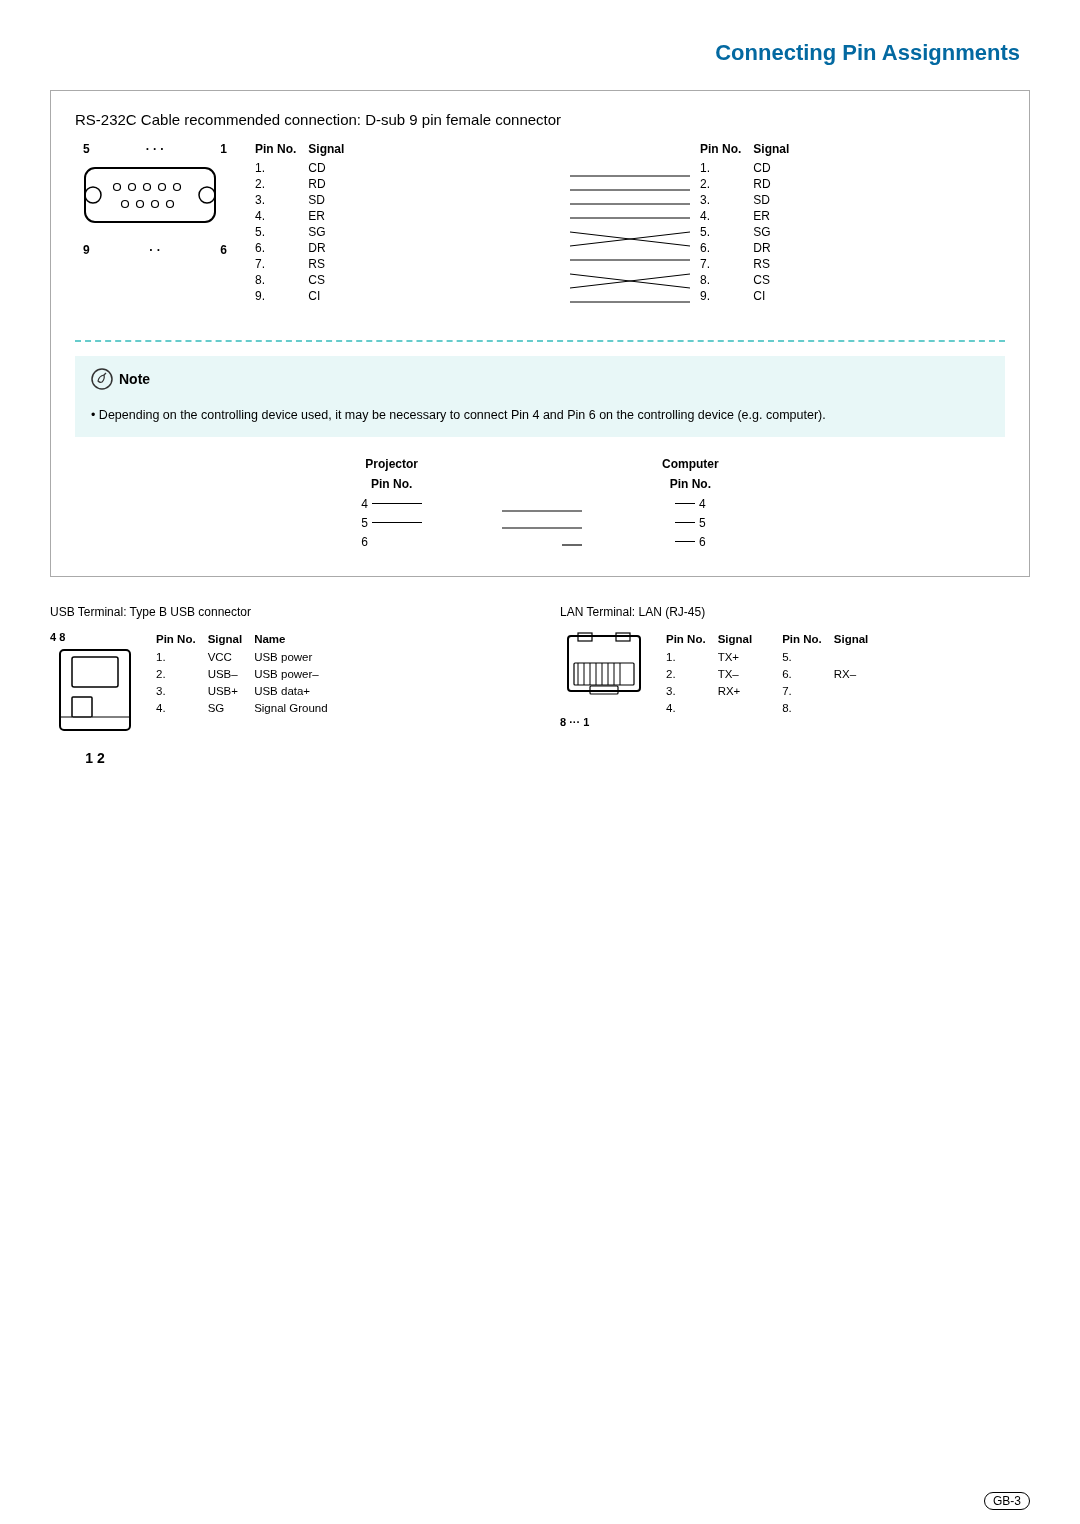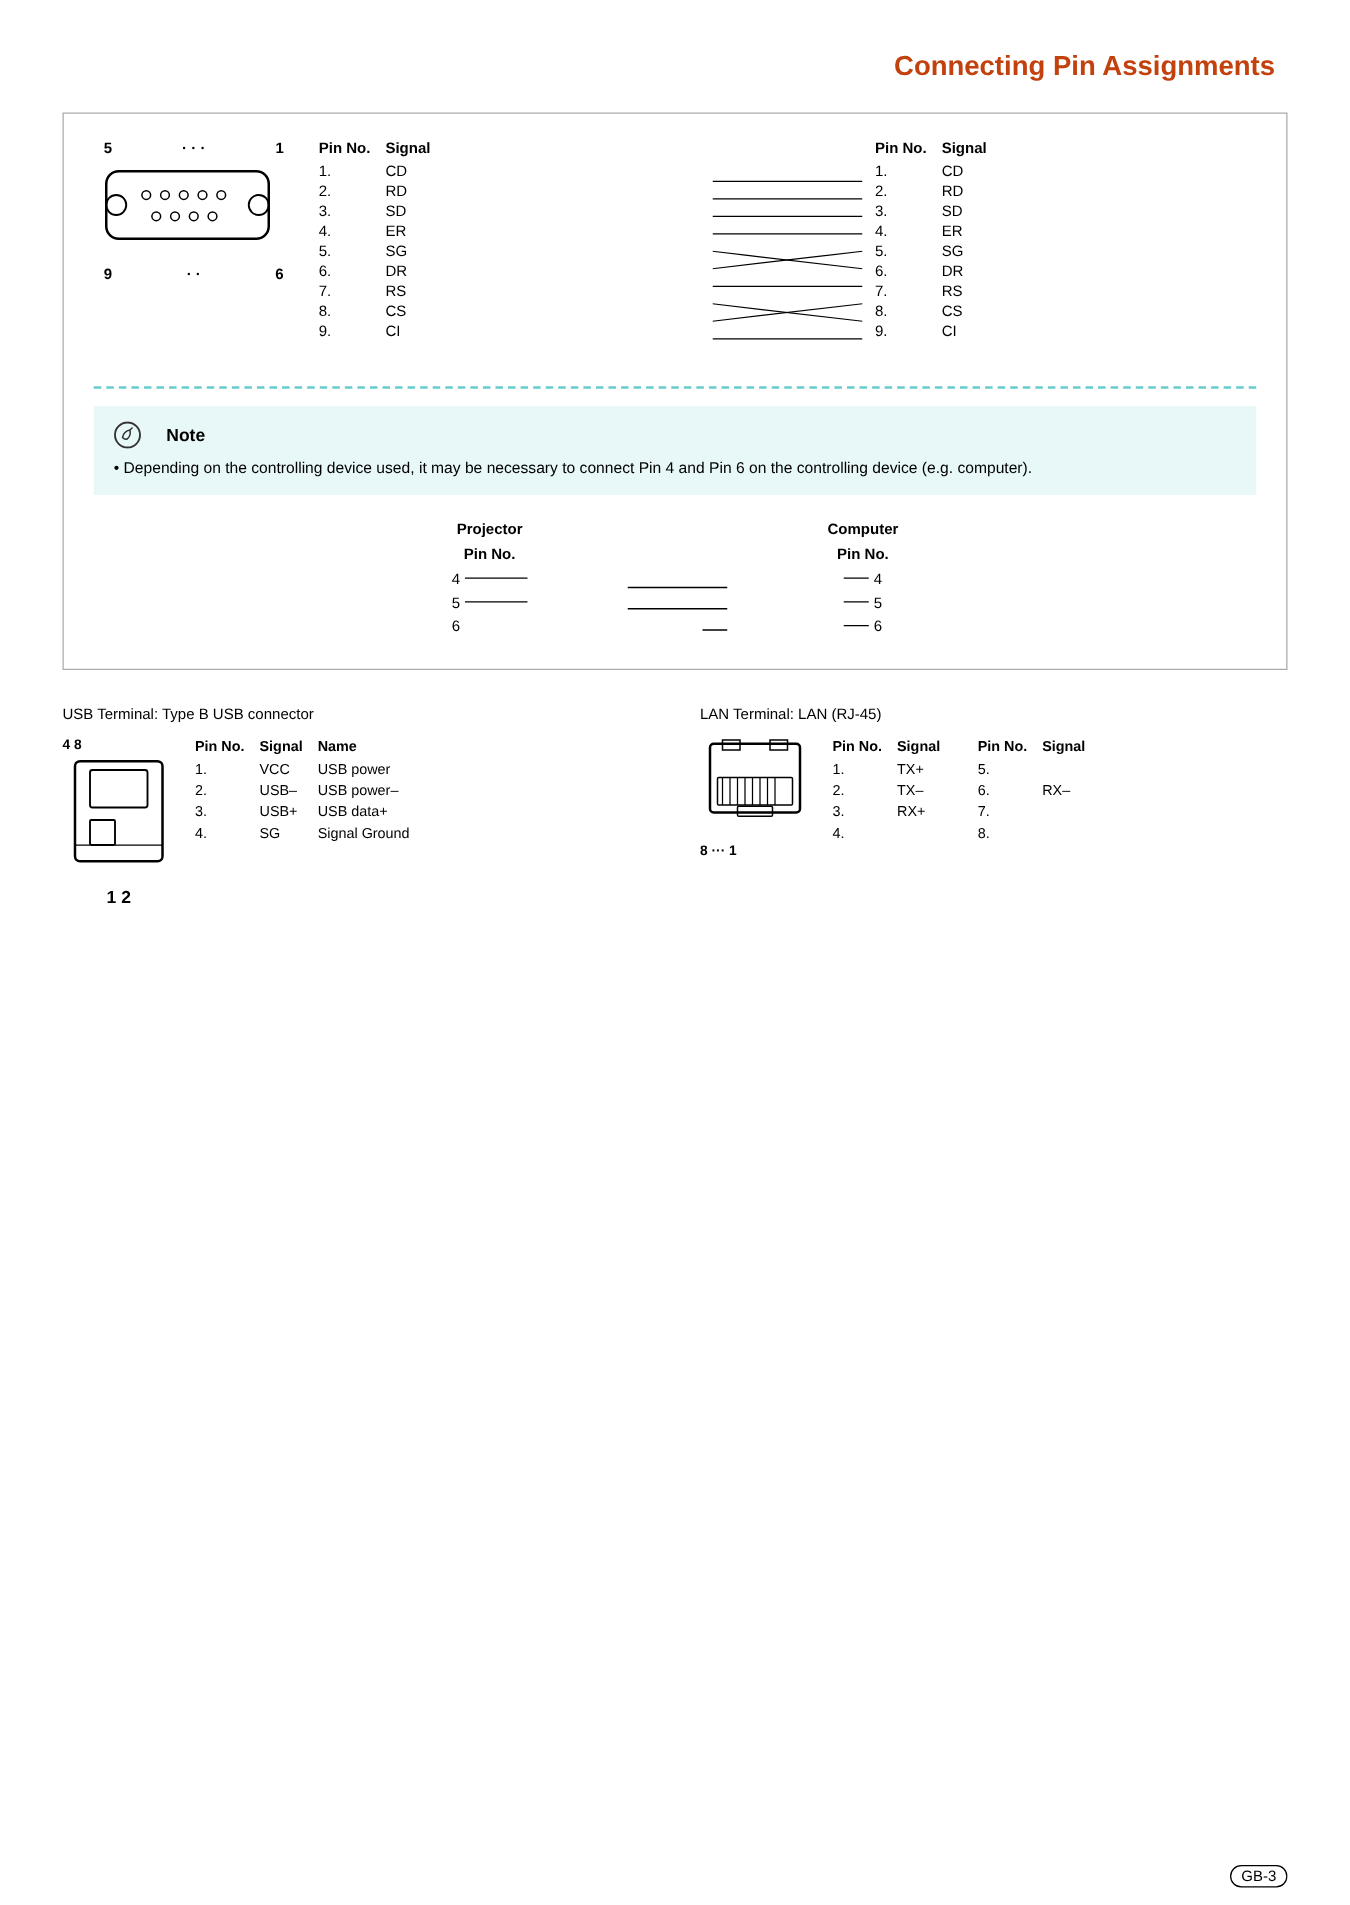--- a/index.html
+++ b/index.html
@@ -7,21 +7,21 @@
       font-family: Arial, Helvetica, sans-serif;
       font-size: 13px;
       background: #fff;
       color: #000;
       width: 1080px;
       min-height: 1524px;
       padding: 40px 50px;
     }
     .page-title {
       text-align: right;
-      color: #c2410c;
+      color: #0369a1;
       font-size: 22px;
       font-weight: bold;
       margin-bottom: 24px;
       padding-right: 10px;
     }
     .main-box {
       border: 1px solid #aaa;
       padding: 20px 24px;
       margin-bottom: 28px;
     }
@@ -67,22 +67,22 @@
     .note-section {
       background: #e8f7f7;
       padding: 12px 16px;
       margin-bottom: 20px;
     }
     .note-title {
       font-weight: bold;
       font-size: 14px;
       display: flex;
       align-items: center;
-      gap: 20px;
-      margin-bottom: 6px;
+      gap: 6px;
+      margin-bottom: 16px;
     }
     .note-text {
       font-size: 12.5px;
       line-height: 1.5;
     }
     .pin-diagram-section {
       display: flex;
       justify-content: center;
       margin-top: 16px;
     }
@@ -168,20 +168,23 @@
       display: block;
     }
   </style>
 </head>
 <body>
 
 <div class="page-title">Connecting Pin Assignments</div>
 
 <div class="main-box">
 
+  <div class="rs232-title">
+    <span>RS-232C Cable recommended connection:</span><span> D-sub 9 pin female connector</span>
+  </div>
 
   <div class="rs232-content">
 
     <div class="connector-diagram">
       <div style="display:flex;justify-content:space-between;font-size:12px;font-weight:bold;margin-bottom:4px;padding:0 8px;">
         <span>5</span>
         <span>· · ·</span>
         <span>1</span>
       </div>
       

